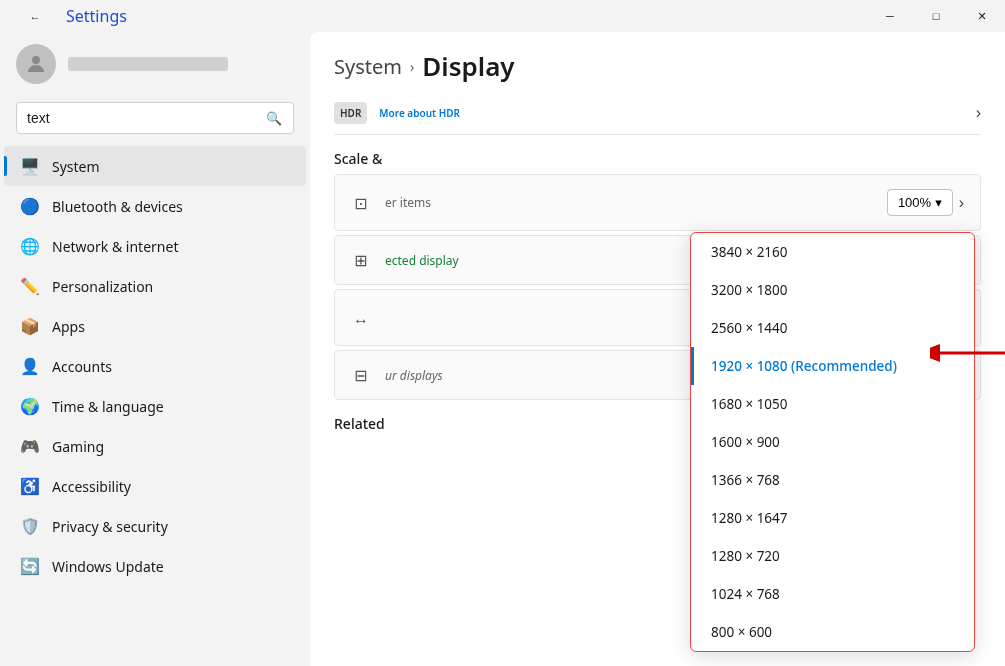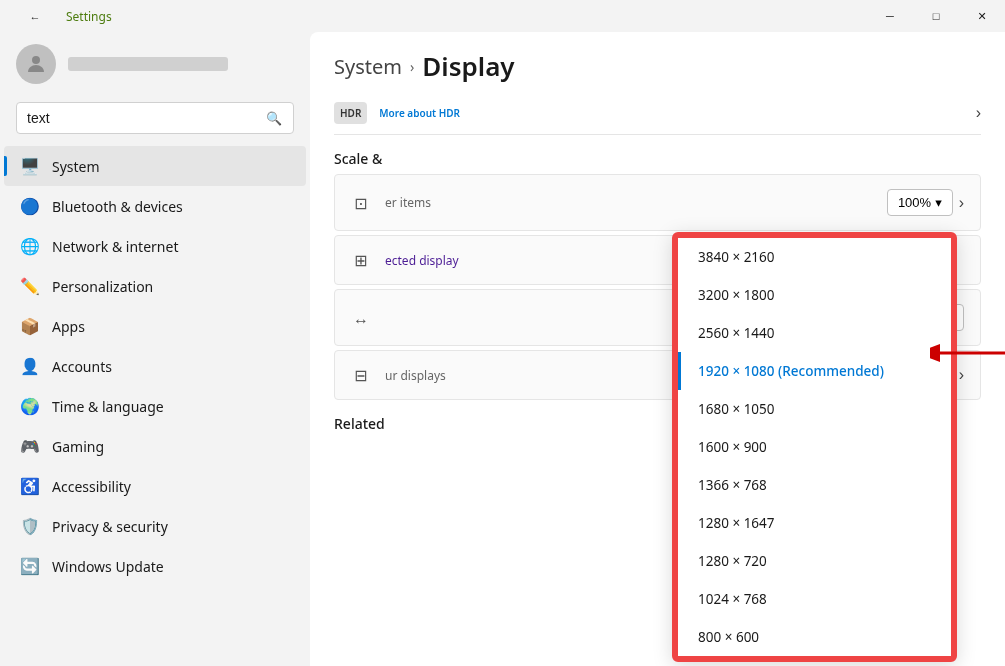--- a/index.html
+++ b/index.html
@@ -23,22 +23,22 @@
       background: #f3f3f3;
       padding: 0 0 0 12px;
       flex-shrink: 0;
     }
     .title-bar-left {
       display: flex;
       align-items: center;
       gap: 8px;
     }
     .title-bar-title {
-      font-size: 12px;
-      color: #4d7c0f;
+      font-size: 16px;
+      color: #1d4ed8;
     }
     .title-bar-controls {
       display: flex;
     }
     .title-bar-btn {
       width: 46px;
       height: 32px;
       border: none;
       background: transparent;
       cursor: pointer;
@@ -257,24 +257,24 @@
       background: white;
       padding: 5px 10px;
       font-size: 13px;
       cursor: pointer;
     }
 
     
     .dropdown-overlay {
       position: absolute;
       top: 200px;
-      left: 362px;
+      left: 380px;
       width: 285px;
       background: white;
-      border: 6px solid #ef4444;
+      border: 1px solid #ef4444;
       border-radius: 6px;
       box-shadow: 0 4px 20px rgba(0,0,0,0.15);
       z-index: 100;
       overflow: hidden;
     }
     .dropdown-item {
       padding: 10px 20px;
       font-size: 13.5px;
       color: #1a1a1a;
       cursor: pointer;
@@ -424,42 +424,42 @@
             <span>▾</span>
           </button>
           <button class="chevron-btn">›</button>
         </div>
       </div>
 
       <div class="setting-row" style="margin-bottom:4px; position:relative;">
         <div class="setting-row-left">
           <span class="setting-icon">⊞</span>
           <div class="setting-info">
-            <span class="setting-desc" style="color:#4c1d95;">ected display</span>
+            <span class="setting-desc" style="color:#15803d;">ected display</span>
           </div>
         </div>
       </div>
 
       <div class="setting-row" style="margin-bottom:4px;">
         <div class="setting-row-left">
           <span class="setting-icon">↔</span>
         </div>
         <div class="setting-control">
           <button class="select-btn">
             <span>Landscape</span>
             <span>▾</span>
           </button>
         </div>
       </div>
 
       <div class="setting-row" style="margin-bottom:4px;">
         <div class="setting-row-left">
           <span class="setting-icon">⊟</span>
           <div class="setting-info">
-            <span class="setting-desc" style="color:#666;">ur displays</span>
+            <span class="setting-desc" style="color:#666;font-style:italic;">ur displays</span>
           </div>
         </div>
         <button class="chevron-btn">›</button>
       </div>
 
       <div style="padding-top:10px;">
         <span style="font-size:14px;color:#1a1a1a;font-weight:500;">Related</span>
       </div>
     </div>
 

